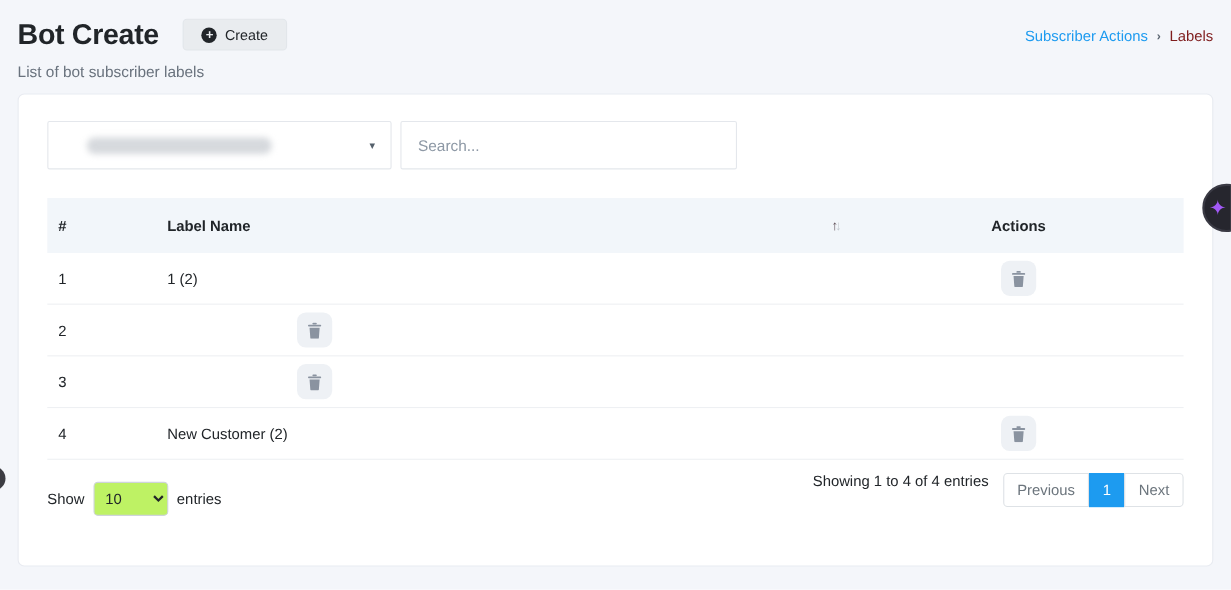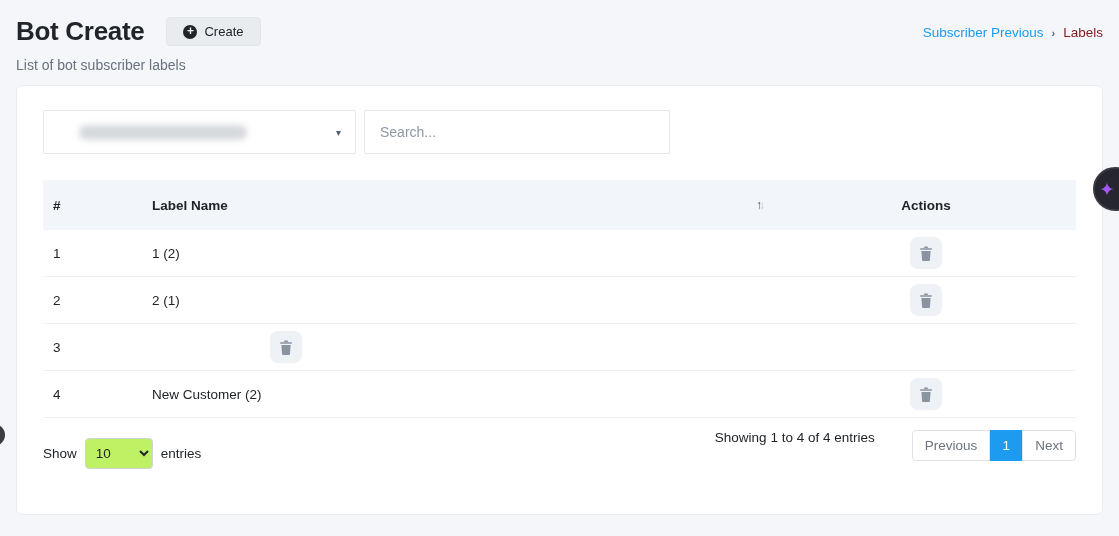--- a/index.html
+++ b/index.html
@@ -88,21 +88,21 @@
     background: #bef264;
   }
   .footer-right { display: flex; flex-direction: row; align-items: flex-start; gap: 13px; }
   .summary { font-size: 13.5px; color: #212529; }
   .pagination { display: flex; }
   .page-btn {
     min-width: 32px; height: 31px; border: 1px solid #dee2e6; background: #fff;
     color: #6c757d; font-size: 13.5px; padding: 0 12px; cursor: pointer;
     font-family: inherit;
   }
-  .page-btn.prev { border-radius: 4px 0 0 4px; margin-left: 24px; }
+  .page-btn.prev { border-radius: 4px 0 0 4px; }
   .page-btn.next { border-radius: 0 4px 4px 0; }
   .page-btn.active {
     background: #1d9bf0; border-color: #1d9bf0; color: #fff; padding: 0;
   }
 
   
   .fab-right {
     position: absolute; top: 167px; right: -18px; width: 44px; height: 44px;
     border-radius: 50%; background: #26262e; border: 2px solid #3a3a44;
     display: flex; align-items: center; justify-content: center; cursor: pointer;
@@ -124,21 +124,21 @@
       <div class="title-row">
         <h1 class="page-title">Bot Create</h1>
         <button class="create-btn">
           <span class="plus-circle">+</span>
           <span>Create</span>
         </button>
       </div>
       <div class="subtitle">List of bot subscriber labels</div>
     </div>
     <div class="breadcrumb">
-      <a href="#">Subscriber Previous</a>
+      <a href="#">Subscriber Actions</a>
       <span class="crumb-sep">›</span>
       <span class="crumb-current">Labels</span>
     </div>
   </div>
 
   <div class="card">
 
     <div class="filters">
       <div class="bot-select">
         <span class="blur-pill"></span>
@@ -168,23 +168,20 @@
           <rect x="1" y="2.2" width="12" height="1.6" rx="0.8" fill="#8a93a0"></rect>
           <rect x="5" y="0.4" width="4" height="1.6" rx="0.8" fill="#8a93a0"></rect>
           <path d="M2.4 5 h9.2 l-0.7 9.2 a0.9 0.9 0 0 1 -0.9 0.8 h-6 a0.9 0.9 0 0 1 -0.9 -0.8 z" fill="#8a93a0"></path>
         </svg>
       </button>
     </div>
   </div>
 
   <div class="tr">
     <div class="col-index">2</div>
-    <div class="col-label">
-              <span>2 (1)</span>
-            </div>
     <div class="col-actions">
       <button class="trash-btn">
         <svg width="14" height="15" viewBox="0 0 14 15">
           <rect x="1" y="2.2" width="12" height="1.6" rx="0.8" fill="#8a93a0"></rect>
           <rect x="5" y="0.4" width="4" height="1.6" rx="0.8" fill="#8a93a0"></rect>
           <path d="M2.4 5 h9.2 l-0.7 9.2 a0.9 0.9 0 0 1 -0.9 0.8 h-6 a0.9 0.9 0 0 1 -0.9 -0.8 z" fill="#8a93a0"></path>
         </svg>
       </button>
     </div>
   </div>

